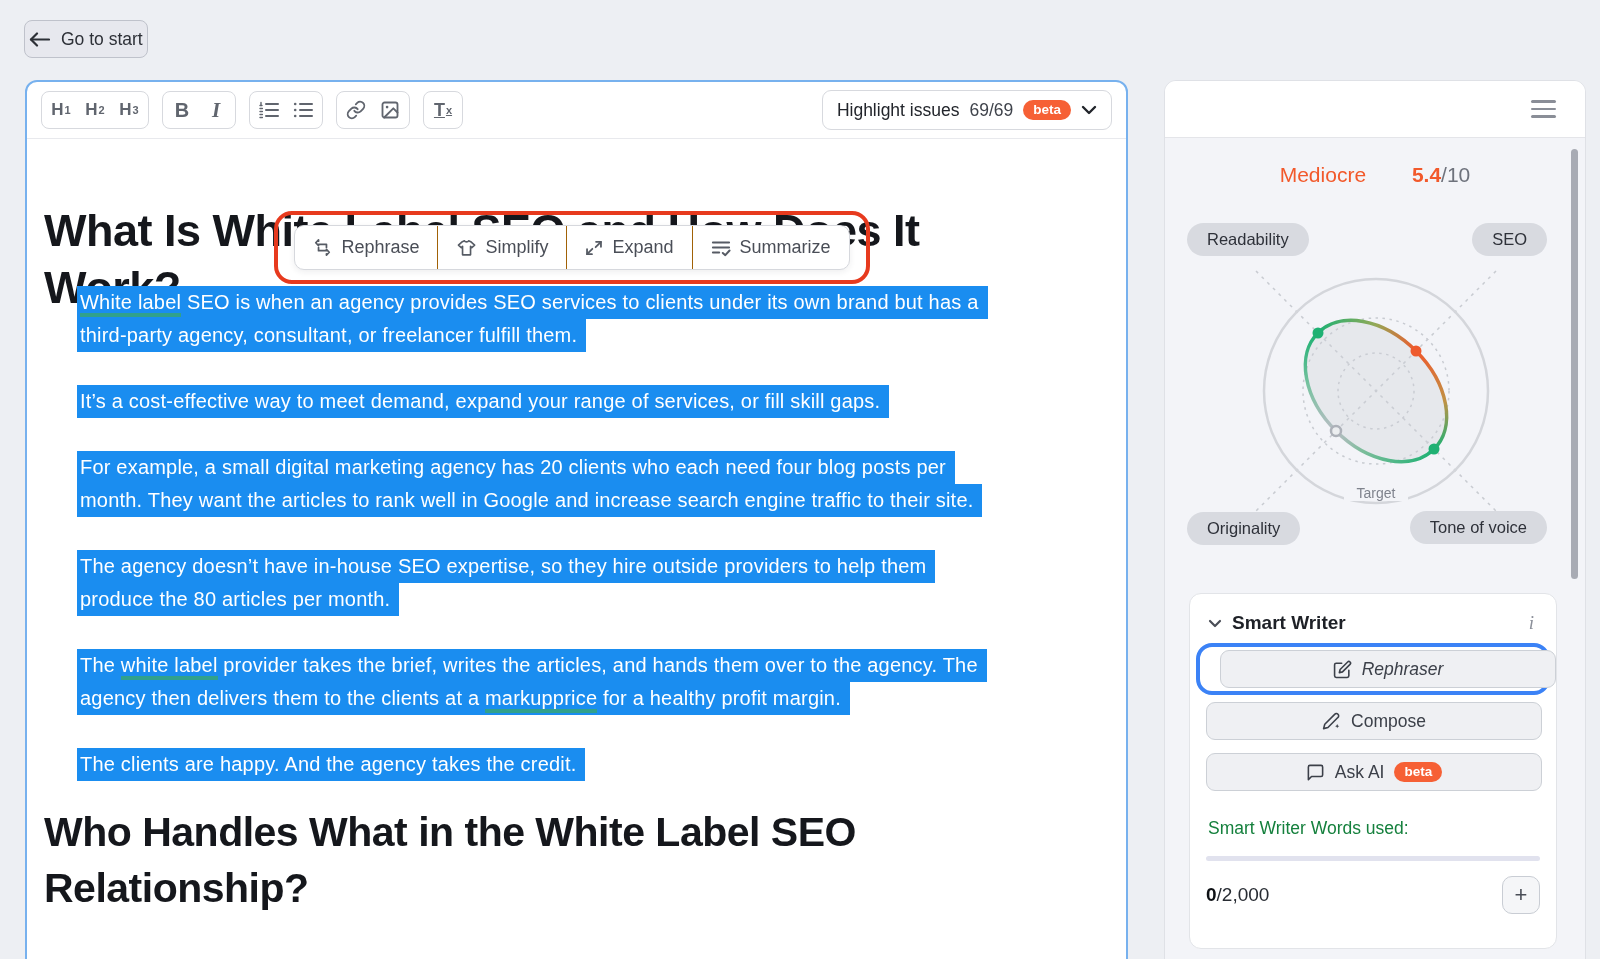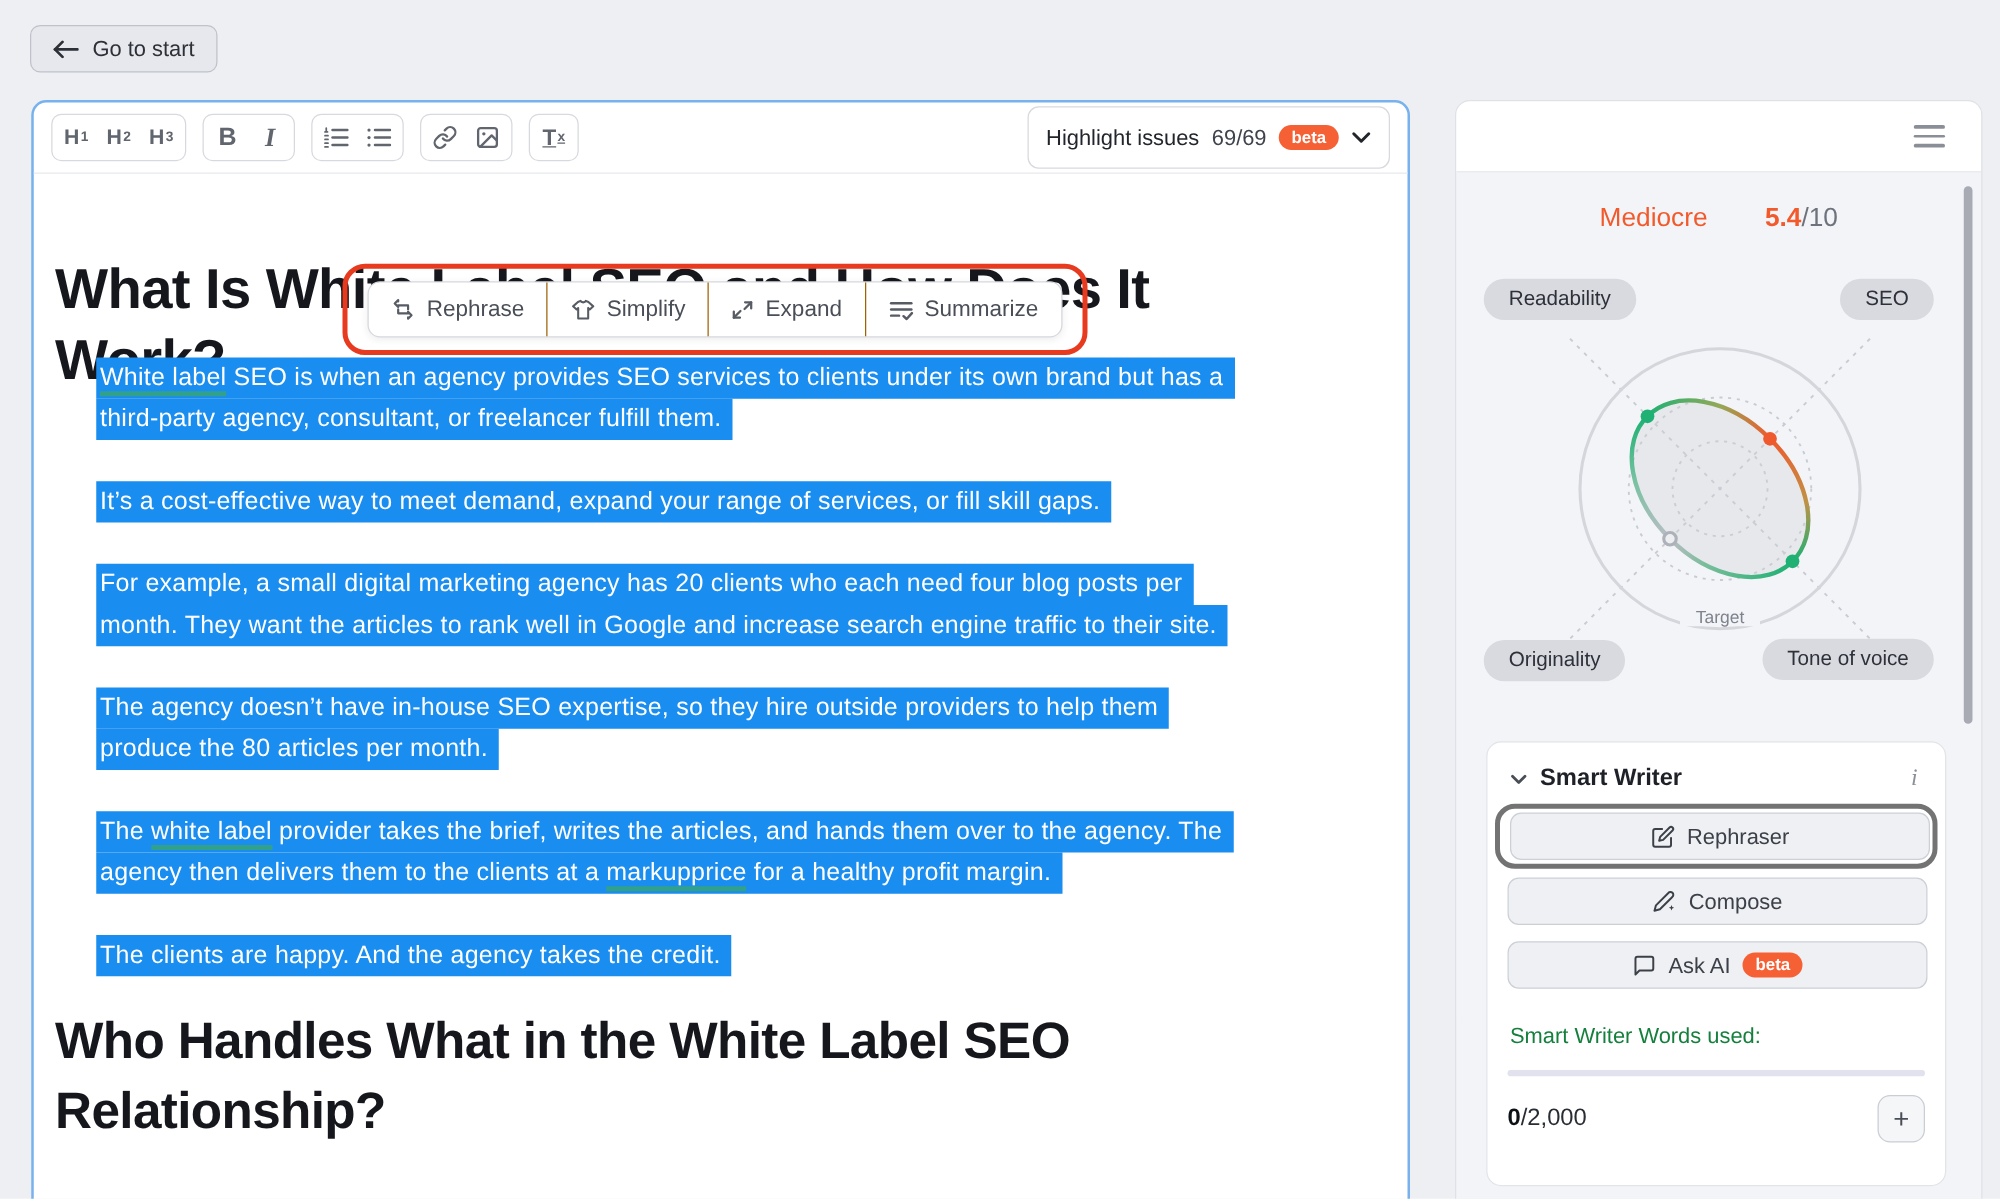--- a/index.html
+++ b/index.html
@@ -8,21 +8,21 @@
     position:relative; overflow:hidden;
     background:#edeff3;
     font-family:"Liberation Sans", sans-serif;
     color:#1c1e24;
   }
   svg { display:block; }
 
   
   .back-btn {
     position:absolute; left:24px; top:20px; height:38px;
-    display:flex; align-items:center; gap:11px; padding:0 17px;
+    display:flex; align-items:center; gap:11px; padding:0 4px;
     background:#e7e8ee; border:1px solid #bfc2cb; border-radius:8px;
     font-size:17.5px; color:#2d3037; cursor:pointer;
   }
   .back-btn svg { stroke:#2d3037; }
 
   
   .editor {
     position:absolute; left:25px; top:80px; width:1103px; height:900px;
     background:#fff; border:2px solid #77b1ee; border-radius:12px;
   }
@@ -40,21 +40,21 @@
     display:flex; align-items:center; justify-content:center;
     color:#60656e; font-size:17px; font-weight:bold; cursor:pointer; border-radius:6px;
   }
   .tb-btn svg { stroke:#60656e; }
   .tb-btn sub { font-size:11px; font-weight:bold; margin-left:1px; }
   .tb-bold { font-size:20px; }
   .tb-italic { font-family:"Liberation Serif", serif; font-style:italic; font-size:21px; font-weight:bold; }
   .tb-clear { font-size:18px; text-decoration:underline; }
   .tb-clear sub { font-size:11px; text-decoration:none; }
   .hl-issues {
-    margin-left:auto; height:50px; display:flex; align-items:center; gap:10px;
+    margin-left:auto; height:40px; display:flex; align-items:center; gap:10px;
     border:1px solid #d7d9de; border-radius:9px; padding:12px 14px; cursor:pointer; background:#fff;
   }
   .hl-issues .lbl { font-size:17.5px; color:#22252b; }
   .hl-issues .cnt { font-size:17.5px; color:#3f434b; }
   .badge {
     background:#f66035; color:#fff; font-size:13.5px; font-weight:bold;
     border-radius:11px; padding:3px 10px 4px; line-height:1;
   }
   .hl-issues svg { stroke:#22252b; }
 
@@ -135,21 +135,21 @@
     margin-left:auto; font-family:"Liberation Serif", serif; font-style:italic;
     font-size:19px; color:#8b8f99; cursor:pointer; padding:0 4px;
   }
   .sw-btn {
     width:336px; height:38px; display:flex; align-items:center; justify-content:center; gap:10px;
     background:#eff0f3; border:1px solid #ccd0d6; border-radius:9px;
     font-size:17.5px; color:#3c4049; cursor:pointer;
   }
   .sw-btn svg { stroke:#3c4049; }
   .rephraser-annotation {
-    margin:9px -10px 7px; border:4px solid #737373; border-radius:16px; padding:3px 8px;
+    margin:9px -10px 7px; border:4px solid #3b82f6; border-radius:16px; padding:3px 20px;font-style:italic;
   }
   .sw-btn.mt { margin-top:13px; }
   .sw-words-label { margin-top:27px; font-size:17.5px; color:#15803d; padding-left:2px; }
   .sw-bar { margin-top:17px; height:5px; background:#e1e2ee; border-radius:3px; }
   .sw-footer { margin-top:15px; display:flex; align-items:center; }
   .sw-used { font-size:19px; color:#282c33; }
   .sw-used b { color:#0d1014; }
   .sw-plus {
     margin-left:auto; width:38px; height:38px;
     border:1px solid #c9cdd4; border-radius:10px; background:#f5f6f8;

